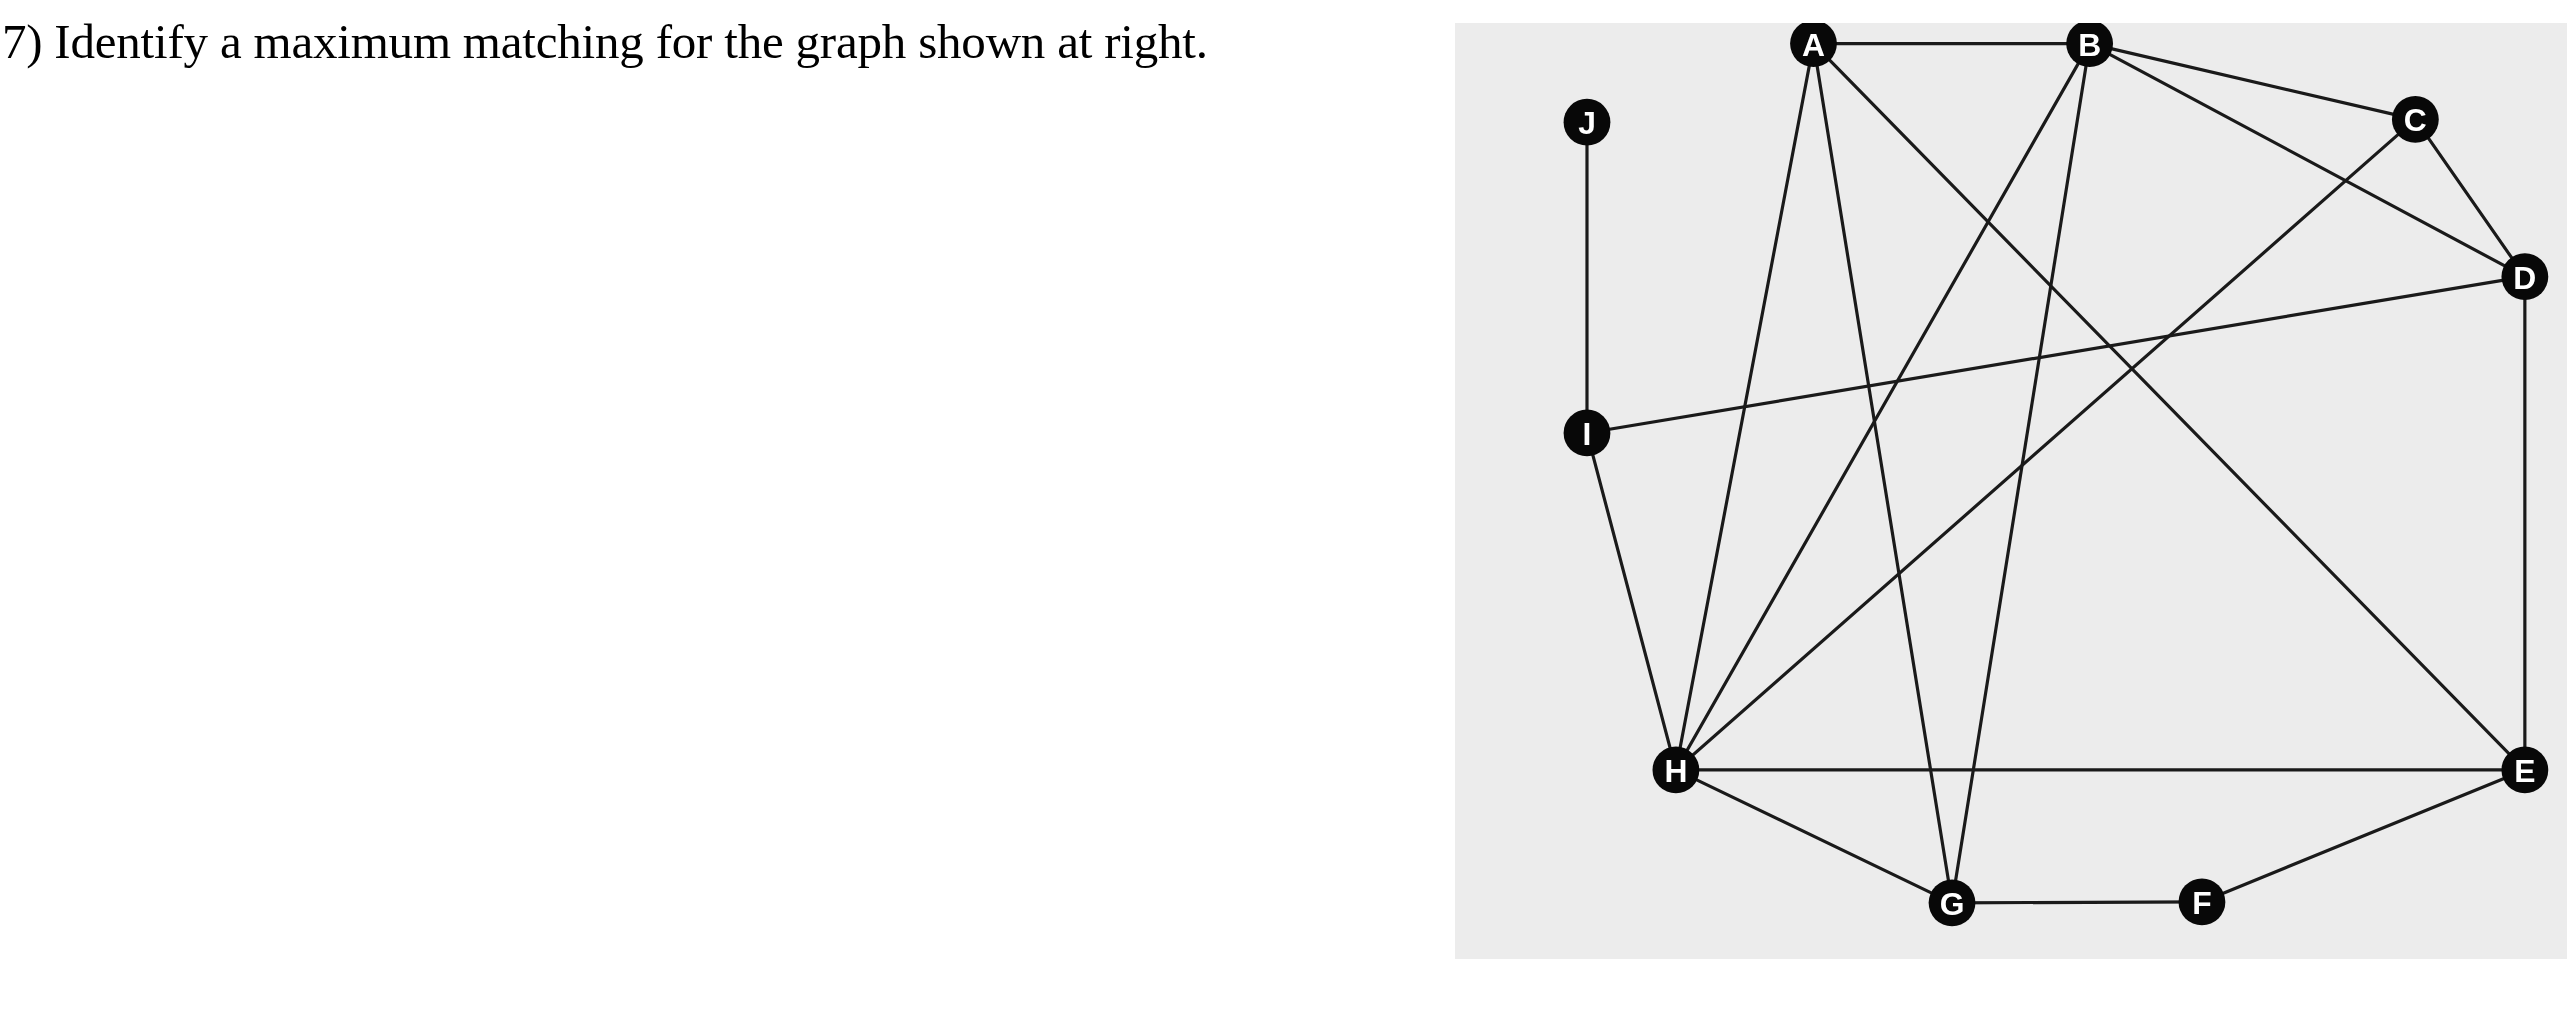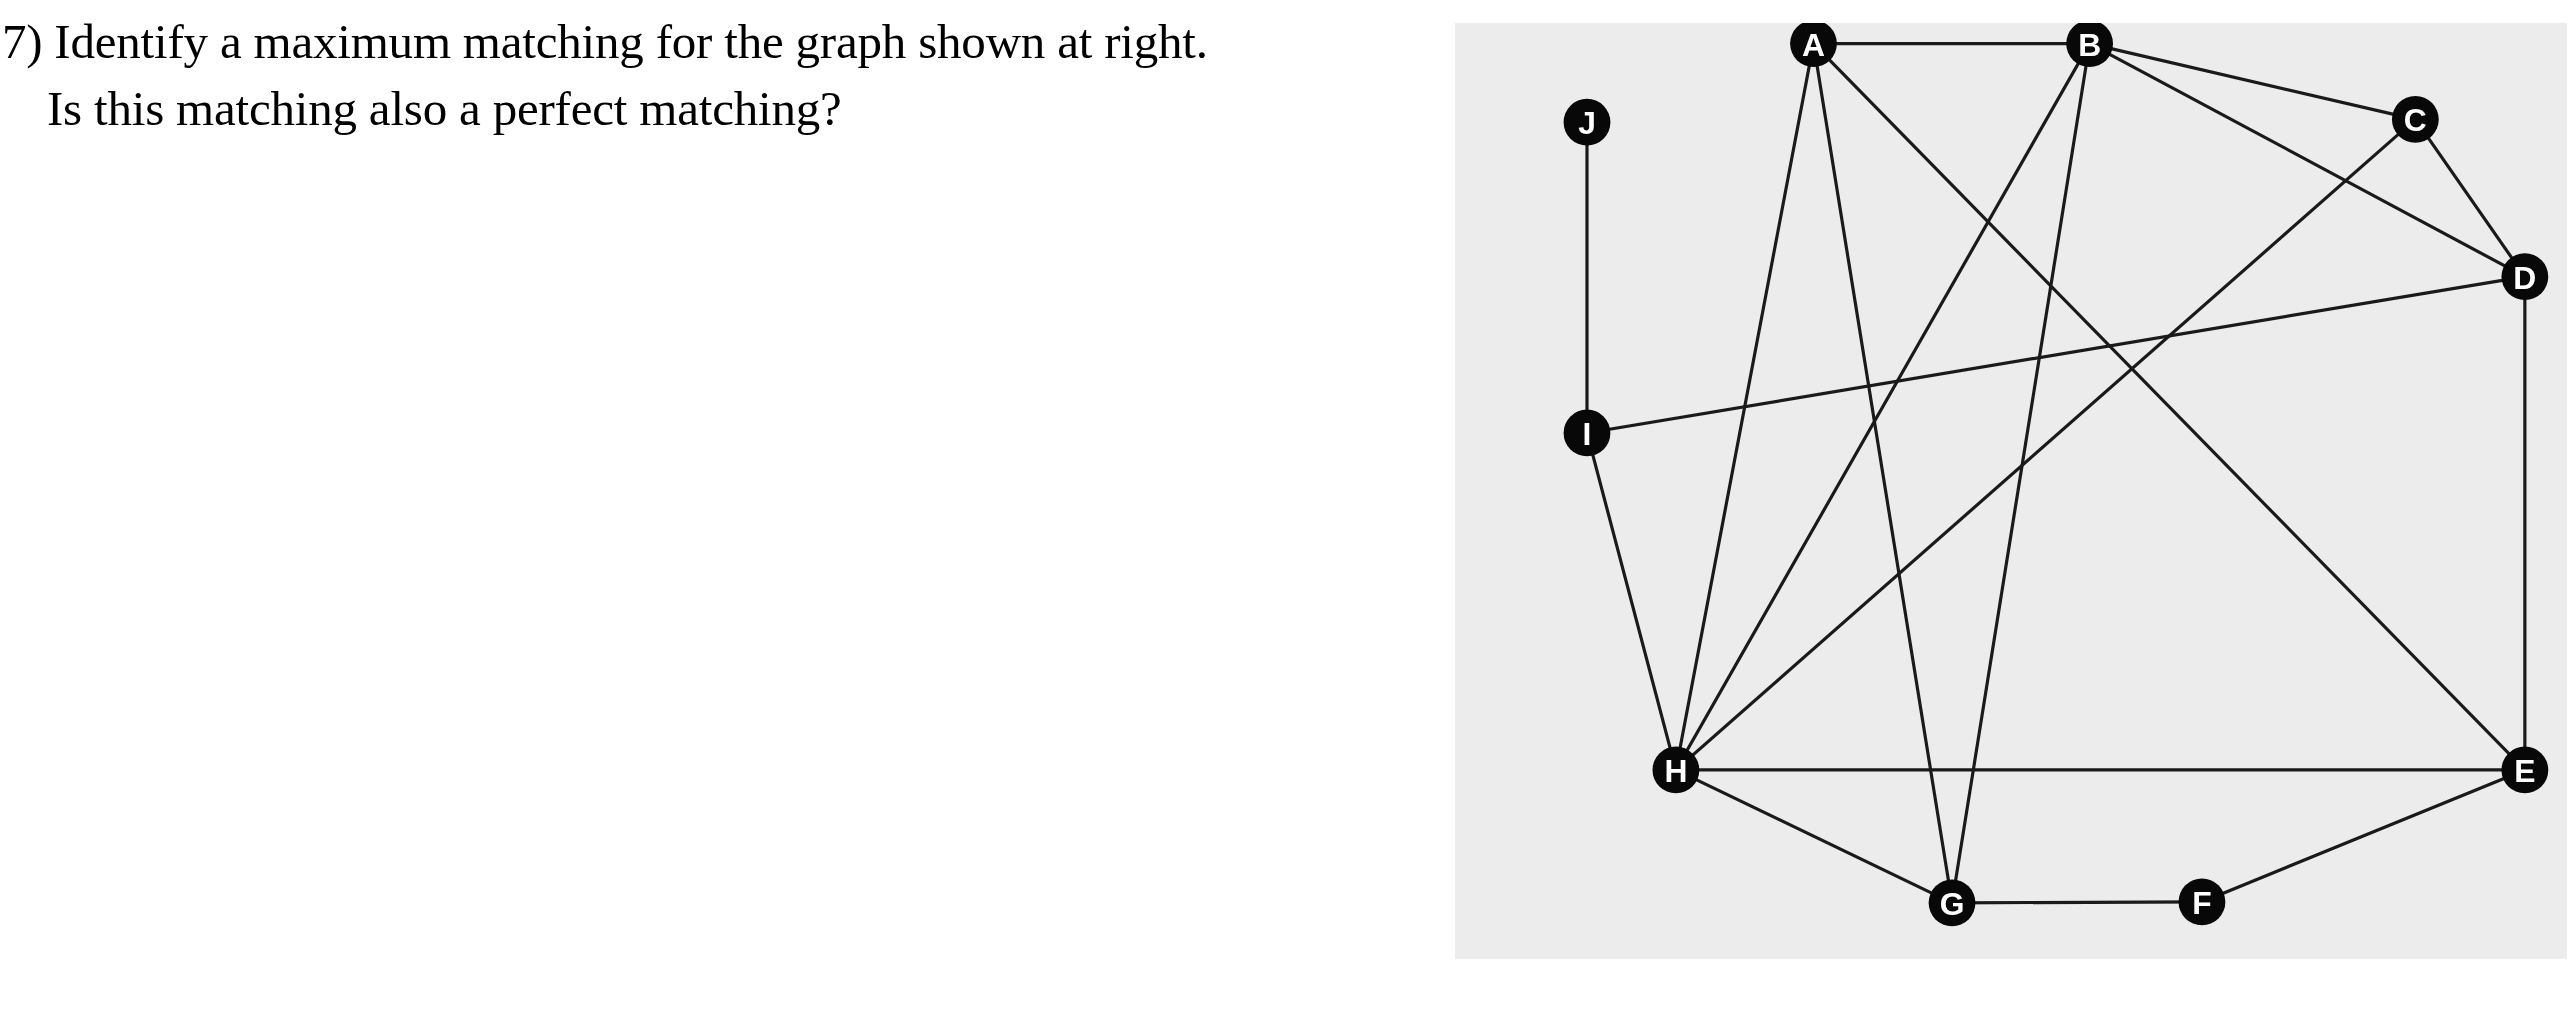--- a/index.html
+++ b/index.html
@@ -72,21 +72,20 @@
     paint-order: stroke;
   }
 </style>
 </head>
 <body>
 
 <div class="page">
 
   <div class="question-block">
     <div class="q-line q-line-1">7) Identify a maximum matching for the graph shown at right.</div>
-    <div class="q-line q-line-2">Is this matching also a perfect matching?</div>
   </div>
 
   <div class="graph-panel">
     <svg class="graph-svg" viewBox="0 0 1188 1000">
       <g id="edge-layer">
           <line x1="383" y1="22" x2="678" y2="22" class="edge" stroke="#1a1a1a"></line>
           <line x1="383" y1="22" x2="1143" y2="798" class="edge" stroke="#1a1a1a"></line>
           <line x1="383" y1="22" x2="531" y2="940" class="edge" stroke="#1a1a1a"></line>
           <line x1="383" y1="22" x2="236" y2="798" class="edge" stroke="#1a1a1a"></line>
           <line x1="678" y1="22" x2="1026" y2="103" class="edge" stroke="#1a1a1a"></line>

